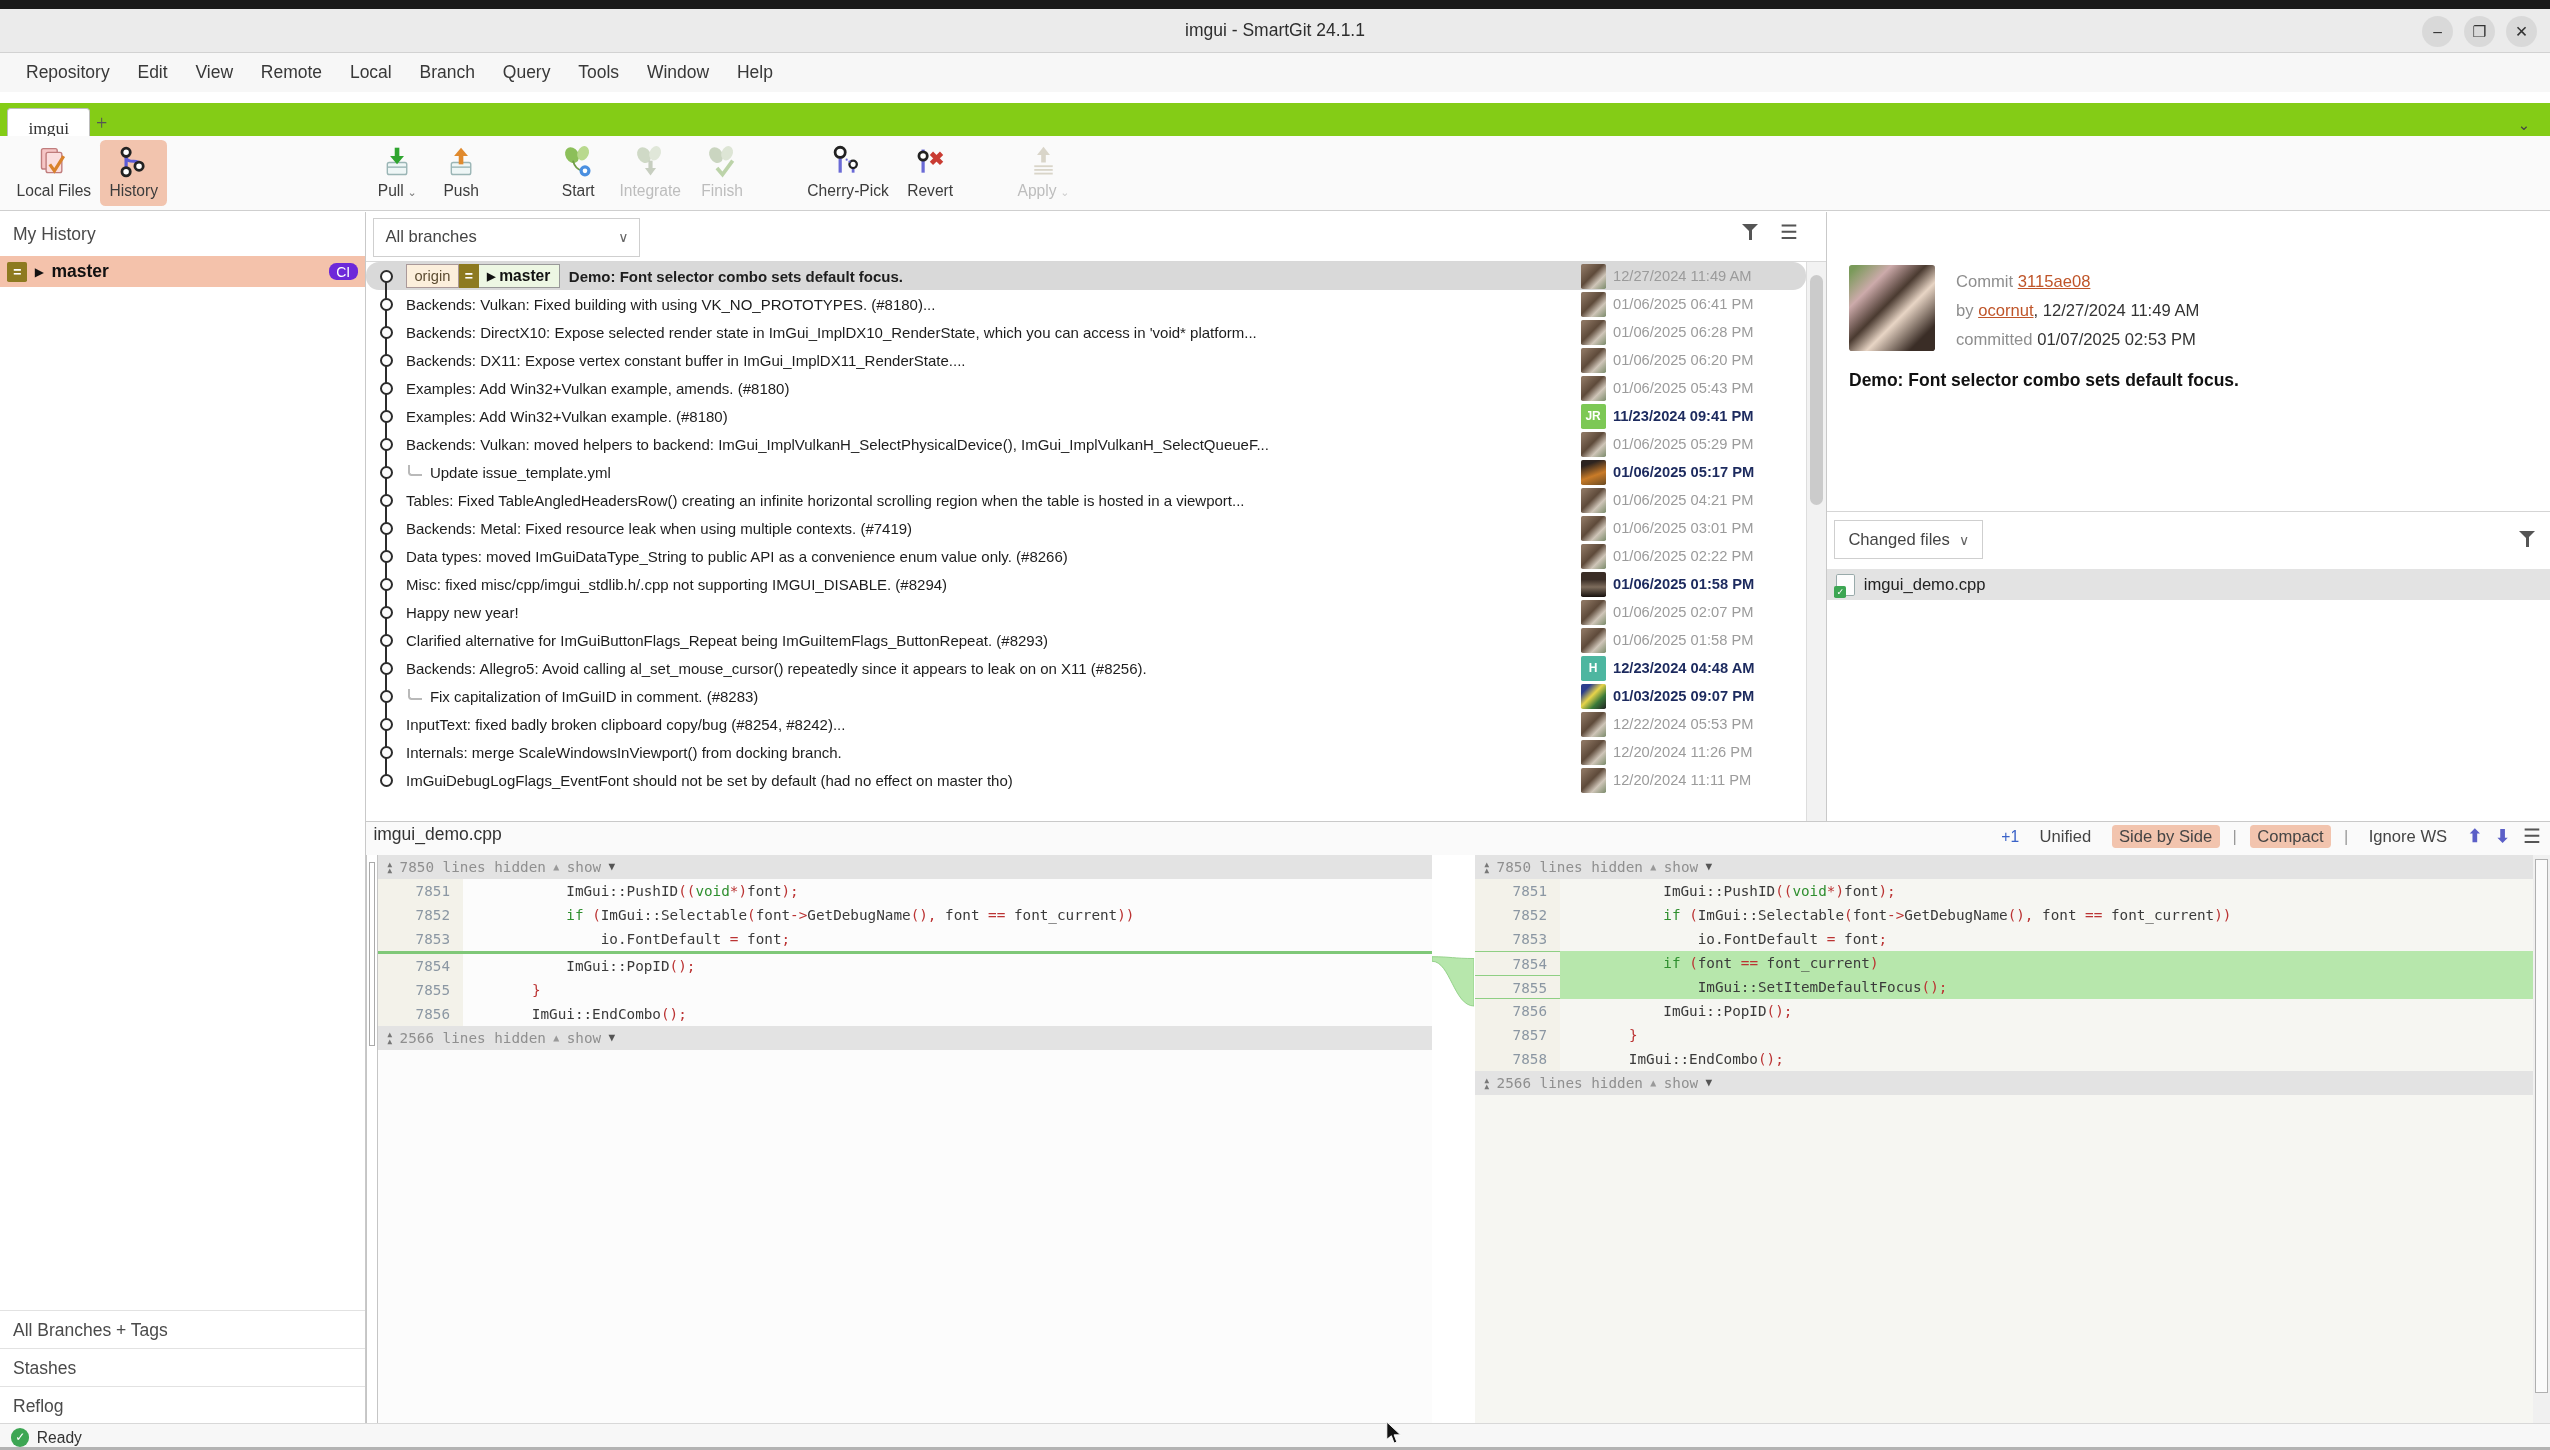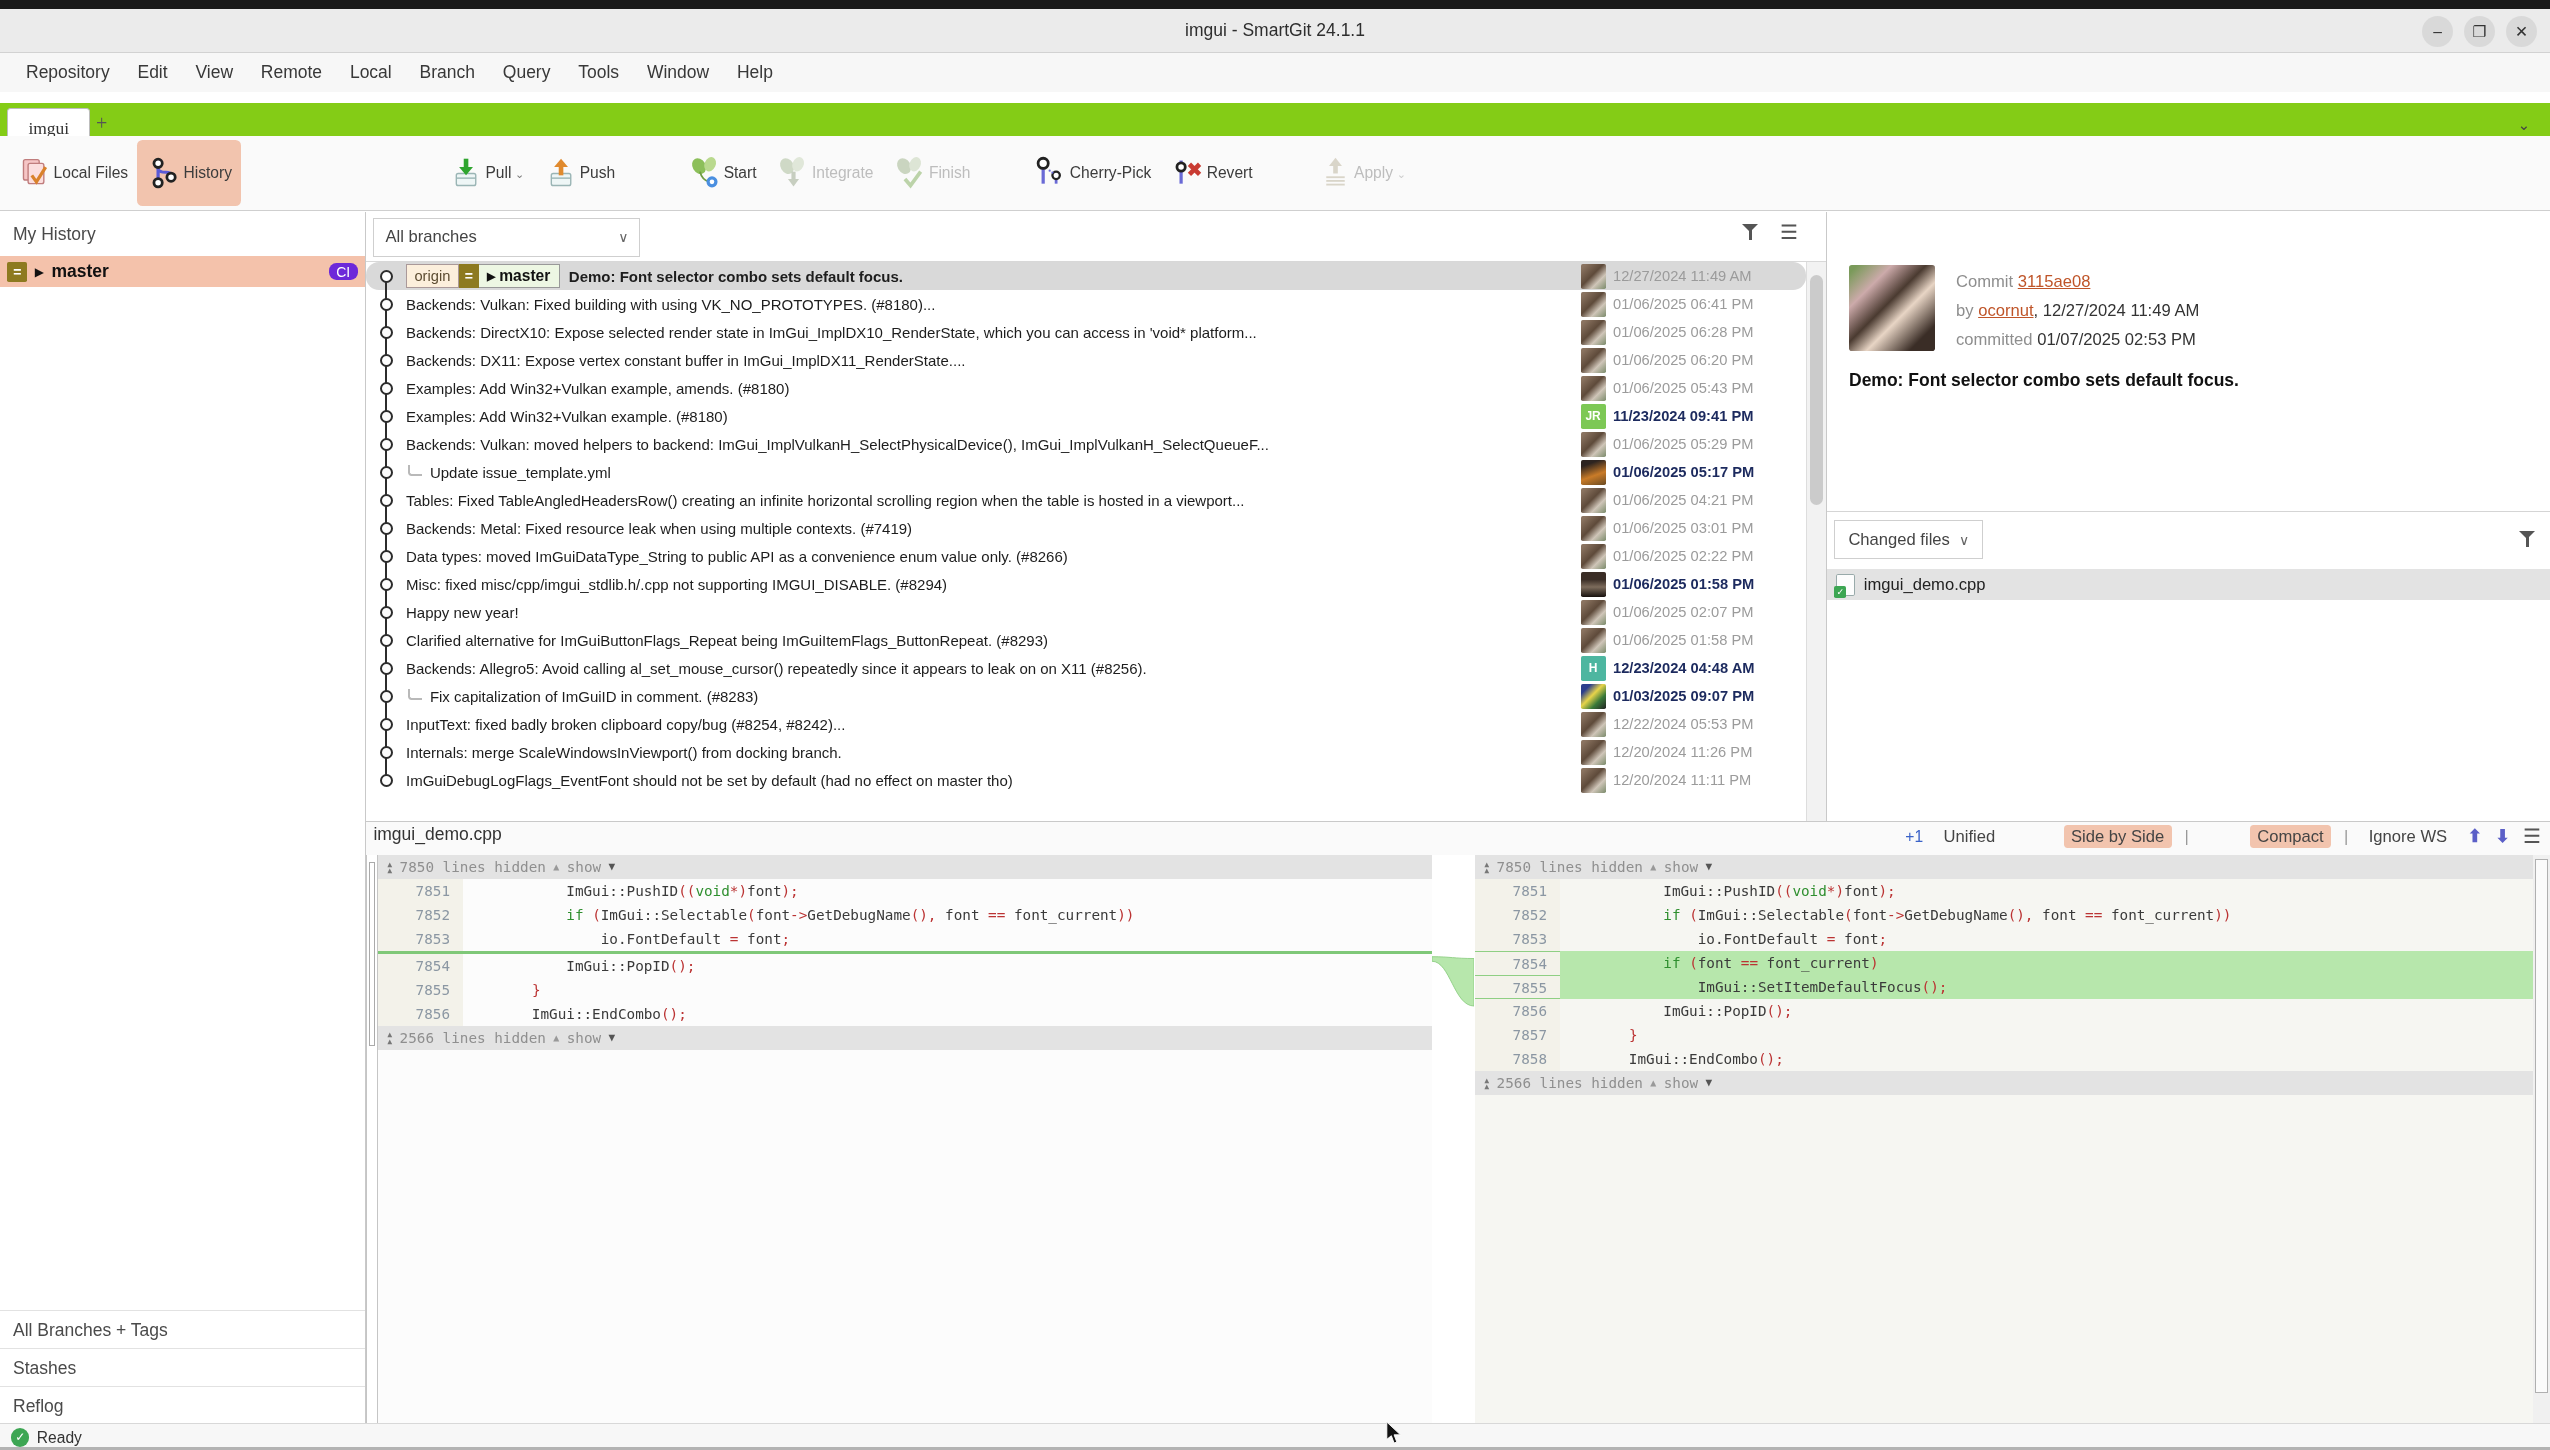--- a/index.html
+++ b/index.html
@@ -16,21 +16,21 @@
   .menubar { position:absolute; left:0; top:53px; width:100%; height:39px; background:#f7f7f7; display:flex; align-items:center; padding-left:13px; gap:1.8px; }
   .menu-item { font-size:17.5px; color:#383838; padding:5.5px 13px; }
   .tabbar { position:absolute; left:0; top:103px; width:100%; height:44px; background:#84cc16; border-bottom:1.8px solid #b9b9b9;font-family:Liberation Serif, serif; }
   .tab-active { position:absolute; left:7.4px; top:4.6px; height:40px; padding:0 20px; background:#fff; border:0.9px solid #bdbdbd; border-bottom:none; border-radius:3.7px 3.7px 0 0; font-size:17.5px; color:#333; line-height:39px; }
   .tab-plus { position:absolute; left:96px; top:9.2px; font-size:20px; color:#555; }
   .tab-chevron { position:absolute; right:20px; top:13px; font-size:14.7px; color:#444; }
 
   
   .toolbar { position:absolute; left:0; top:136px; width:100%; height:75px; background:#fafafa; border-bottom:0.9px solid #cfcfcf; display:flex; align-items:stretch; padding:3.7px 7.4px; }
   .tgroup { display:flex; }
-  .tbtn { display:flex; flex-direction:row; align-items:center; justify-content:space-between; padding:3.7px 9.2px; border-radius:5.5px; min-width:64px; }
+  .tbtn { display:flex; flex-direction:column; align-items:center; justify-content:flex-start; padding:3.7px 9.2px; border-radius:5.5px; min-width:64px; }
   .tbtn.selected { background:#f2c4ae; }
   .tbtn .ticon { height:39px; display:flex; align-items:center; }
   .tbtn .tlabel { font-size:15.6px; color:#3c3c3c; white-space:nowrap; }
   .tbtn.disabled .tlabel { color:#bdbdbd; }
   .chev { font-size:11px; color:#777; margin-left:3.7px; }
   .tbtn.disabled .chev { color:#ccc; }
 
   
   .main { position:absolute; left:0; top:212px; width:2550px; height:1212px; display:flex; }
   .sidebar { width:366px; border-right:0.9px solid #c9c9c9; background:#fff; position:relative; }
@@ -99,21 +99,21 @@
   .file-ico:after { content:"✓"; position:absolute; left:-2.8px; bottom:-3.7px; width:12px; height:12px; background:#3da653; color:#fff; font-size:9.2px; line-height:12px; text-align:center; border-radius:1.8px; }
   .d-filename { font-size:16.6px; color:#222; }
 
   
   .diff { height:603px; position:relative; border-top:0.9px solid #c9c9c9; background:#fff; }
   .diff-header { height:33px; position:relative; background:#fafafa; }
   .diff-file { position:absolute; left:7.4px; top:1.8px; font-size:17.5px; color:#333; }
   .diff-controls { position:absolute; right:9.2px; top:2.8px; display:flex; align-items:center; gap:13px; font-size:16.6px; color:#444; }
   .plus-badge { color:#3a62c8; font-size:15.6px; }
   .opt { padding:1.8px 7.4px; border-radius:3.7px; }
-  .opt.sel { background:#f2c4ae;margin-left:48px; }
+  .opt.sel { background:#f2c4ae; }
   .vsep { color:#999; }
   .arr { color:#5b5fc7; font-size:17.5px; font-weight:bold; }
   .diff-body { position:absolute; left:0; top:33px; right:0; bottom:0; }
   .pane { position:absolute; top:0; bottom:0; }
   .pane-left { left:0; width:1066px; background:#fcfcfc; }
   .pane-mid { left:1066px; width:42px; background:#fff; }
   .pane-right { left:1109px; right:16.6px; background:#f6f6f2; }
   .mini-scroll { position:absolute; left:0; top:0; bottom:0; width:12px; background:#fff; border-right:0.9px solid #c5c5c5; border-left:0.9px solid #c5c5c5; }
   .mini-thumb { position:absolute; left:1.8px; right:1.8px; top:7.4px; height:184px; background:#fff; border:0.9px solid #aaa; }
   .pane-inner { position:absolute; left:12px; top:0; right:0; bottom:0; }

